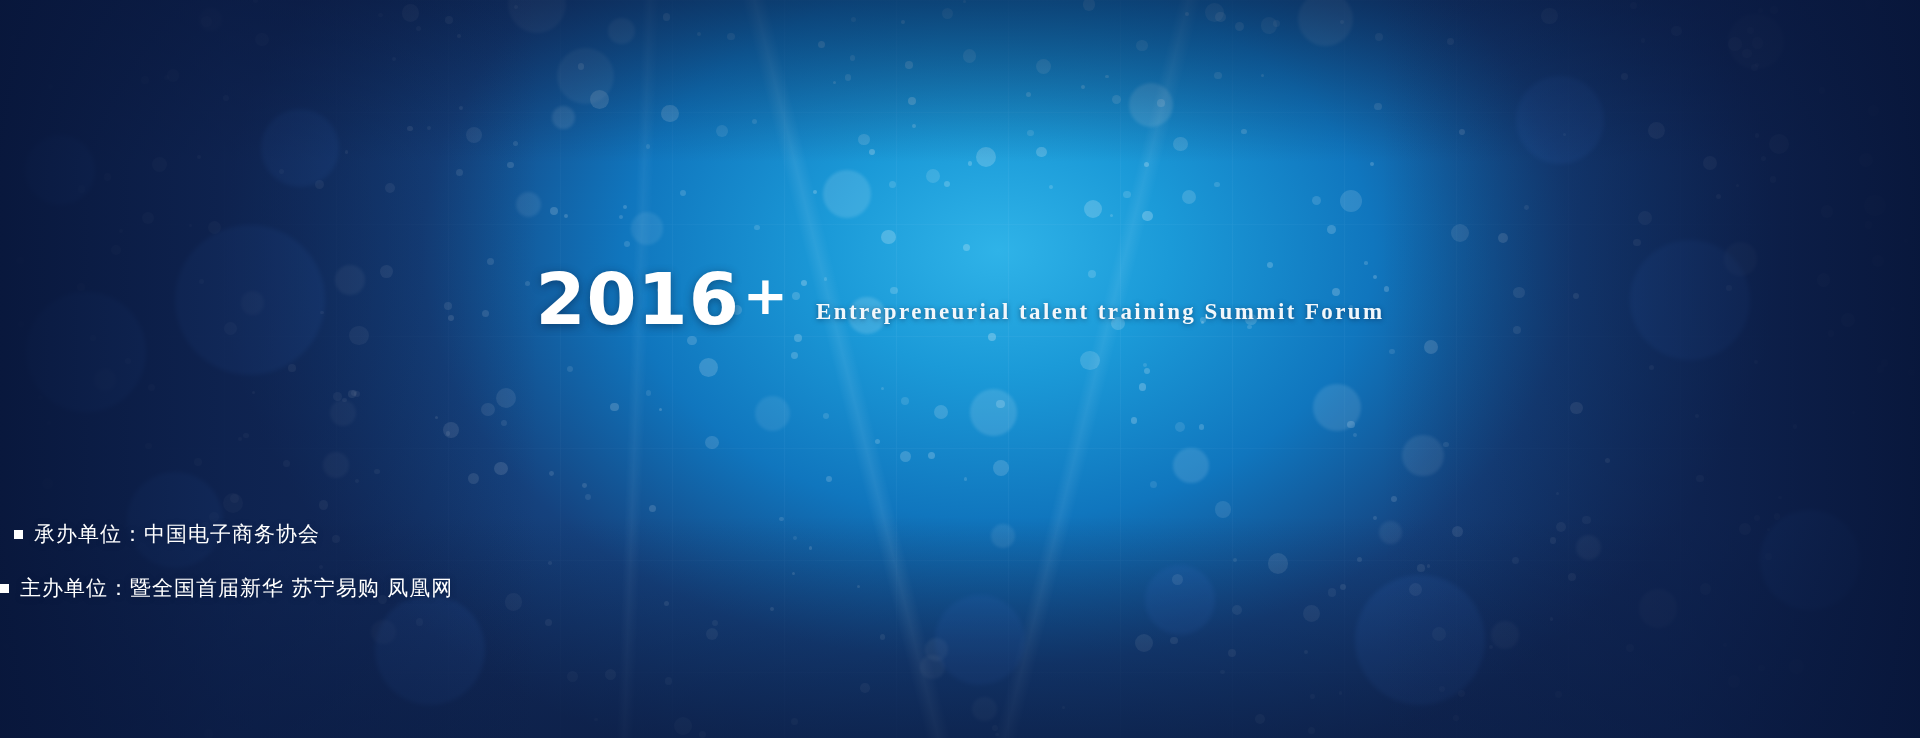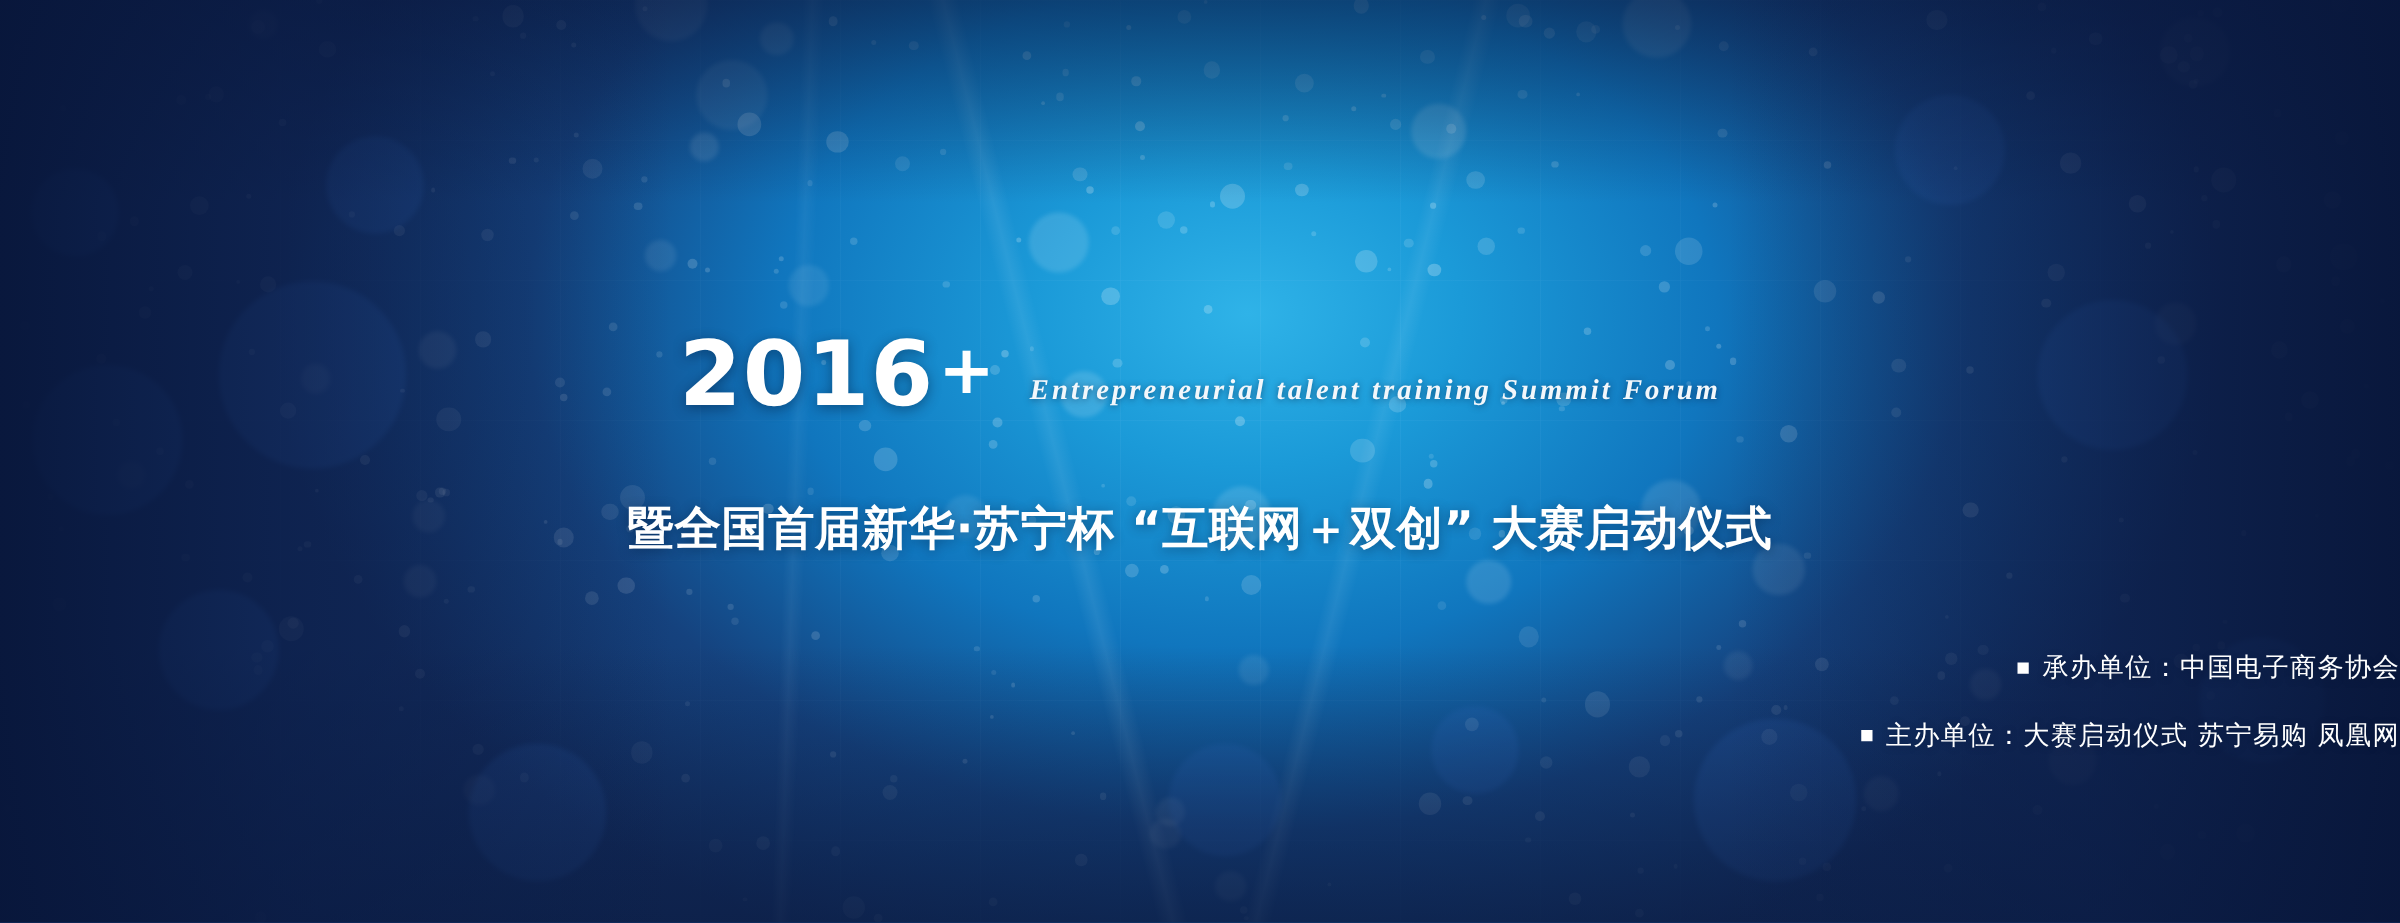--- a/index.html
+++ b/index.html
@@ -111,21 +111,20 @@
     letter-spacing: -1px;
     margin: 0 2px 1px 6px;
     box-shadow: 0 2px 10px rgba(2,22,54,.35);
   }
   .hl-right {
     display: flex;
     flex-direction: column;
     justify-content: flex-end;
     margin-left: 25px;
     padding-bottom: 1px;
-    font-style: italic;
   }
   .hl-en {
     font-family: "Liberation Serif", "DejaVu Serif", serif;
     font-size: 23px;
     font-weight: bold;
     color: #f2f7fb;
     letter-spacing: 2.4px;
     white-space: nowrap;
     margin-bottom: 6px;
     text-shadow: 0 1px 5px rgba(2,22,54,.5);
@@ -156,21 +155,21 @@
     text-shadow: 0 2px 9px rgba(2,22,54,.45);
   }
 
   
   .credits {
     position: absolute;
     left: 0; right: 0;
     top: 520px;
     display: flex;
     flex-direction: column;
-    align-items: flex-end;
+    align-items: flex-start;
   }
   .credit-line {
     display: flex;
     align-items: center;
     font-family: "DejaVu Sans", "Liberation Sans", sans-serif;
     font-size: 21px;
     color: #ffffff;
     letter-spacing: 1px;
     white-space: nowrap;
     margin-bottom: 26px;
@@ -602,26 +601,25 @@
       <span class="hl-year">2016</span>
       <span class="hl-plus">+</span>
     </div>
 
     <div class="hl-right">
       <div class="hl-en">Entrepreneurial talent training Summit Forum</div>
     </div>
 
   </div>
 
-  <div class="subhead">暨全国首届新华·苏宁杯 “互联网＋双创” 大赛启动仪式</div>
 
   <div class="credits">
     <div class="credit-line c-offset-1">
       <span class="credit-bullet"></span>
       <span>承办单位：中国电子商务协会</span>
     </div>
     <div class="credit-line c-offset-2">
       <span class="credit-bullet"></span>
-      <span>主办单位：大赛启动仪式 苏宁易购  凤凰网</span>
+      <span>主办单位：暨全国首届新华 苏宁易购  凤凰网</span>
     </div>
   </div>
 
 </div>
 
 </body></html>

